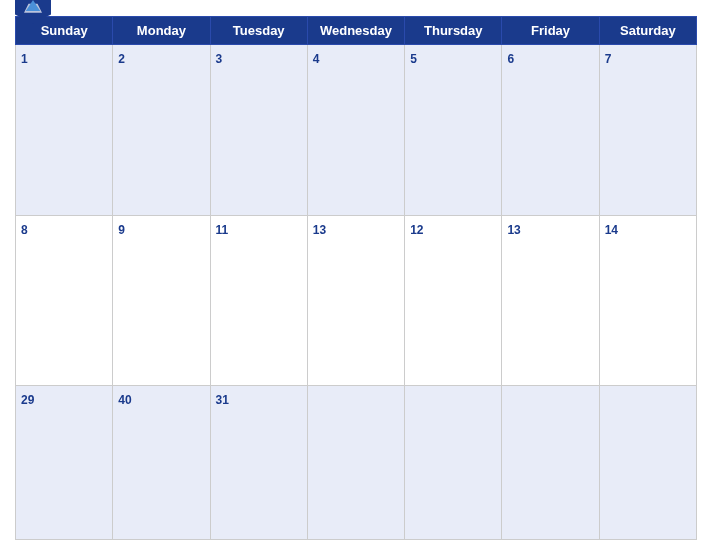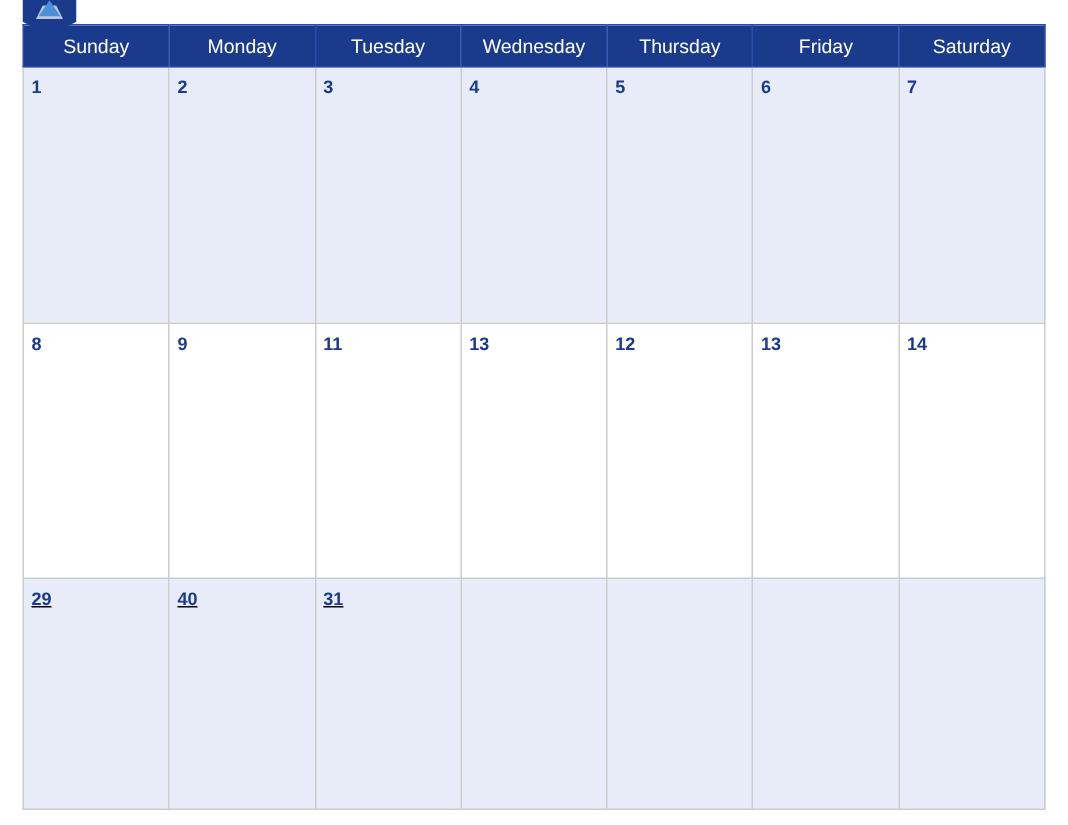--- a/index.html
+++ b/index.html
@@ -69,37 +69,36 @@
       width: 100%;
       border-collapse: collapse;
       flex: 1;
     }
 
     .calendar th {
       background-color: #1a3a8c;
       color: #fff;
       text-align: center;
       font-size: 13px;
-      font-weight: normal;
+      font-weight: bold;
       padding: 6px 4px;
       border: 1px solid #2a4aac;
     }
 
     .calendar td {
       border: 1px solid #ccc;
       vertical-align: top;
       width: calc(100% / 7);
       height: 72px;
       padding: 4px 5px;
       background: #fff;
     }
 
     .calendar tr:last-child td {
       height: 65px;
-      text-decoration: underline;
     }
 
     .day-number {
       font-size: 12px;
       color: #1a3a8c;
       font-weight: bold;
     }
 
     .row-stripe td {
       background-color: #e8ecf8;

